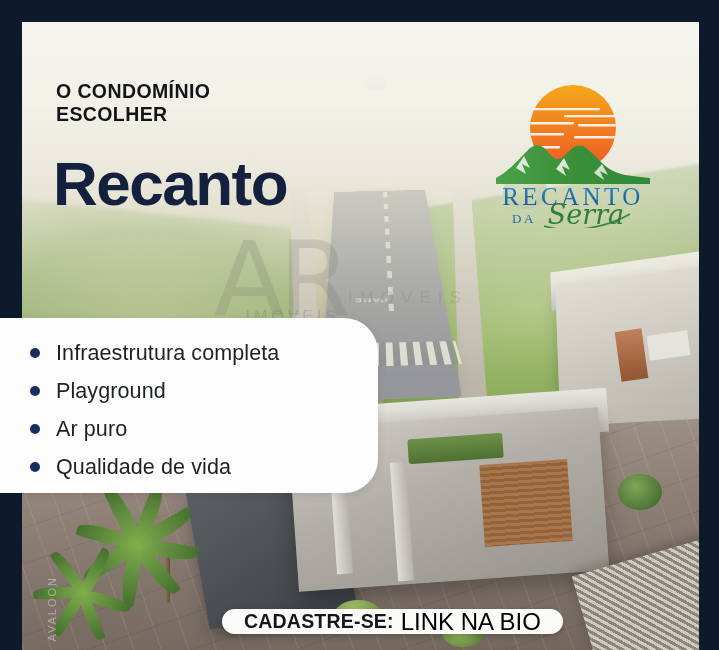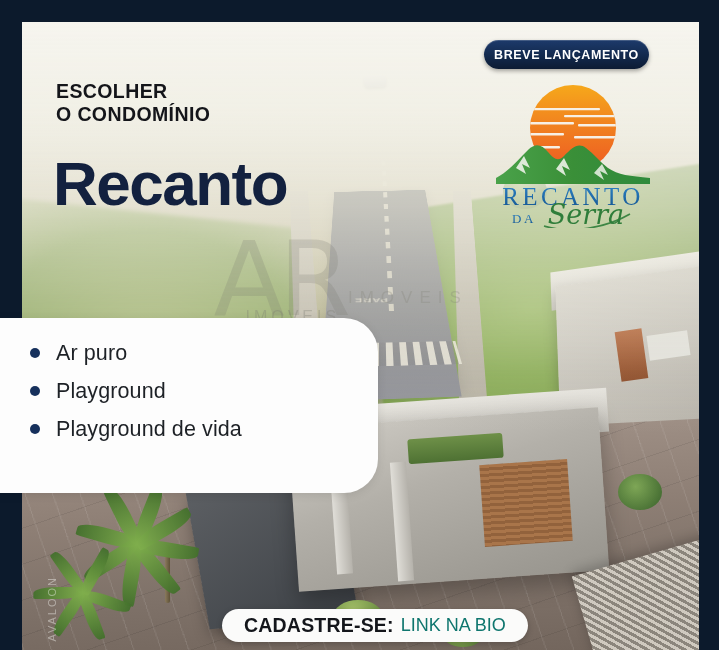--- a/index.html
+++ b/index.html
@@ -134,24 +134,24 @@
 
   
   .card{position:absolute;left:-40px;top:318px;width:418px;height:175px;background:#fdfdfd;
     border-radius:0 34px 34px 0;box-shadow:0 2px 10px rgba(0,0,0,.10);}
   .bullets{position:absolute;left:70px;top:18px;}
   .bullet{display:flex;align-items:center;height:34px;margin-bottom:4px;}
   .dot{width:10px;height:10px;border-radius:50%;background:#16305c;margin-right:16px;flex:none;}
   .btxt{color:#1d2126;font-size:21.5px;letter-spacing:.1px;}
 
   
-  .cta{position:absolute;left:222px;top:609px;height:33px;padding:0 22px;border-radius:17px;
+  .cta{position:absolute;left:222px;top:609px;height:25px;padding:0 22px;border-radius:17px;
     background:#fbfbfa;display:flex;align-items:center;box-shadow:0 2px 6px rgba(0,0,0,.22);}
   .cta b{color:#14161b;font-size:19.5px;font-weight:700;letter-spacing:.2px;}
-  .cta i{color:#0f766e;font-size:18px;font-style:normal;font-weight:400;margin-left:7px;}
+  .cta i{color:#000000;font-size:24px;font-style:normal;font-weight:400;margin-left:7px;}
 </style>
 </head>
 <body>
 
 <div class="ad">
 
   <div class="photo">
     <div class="ph-sky"></div>
     <div class="ph-grass-l"></div>
     <div class="ph-grass-r"></div>
@@ -212,30 +212,27 @@
 
     <div class="wash"></div>
 
     <div class="wm-top">IMOVEIS</div>
     <div class="wm-ar">AR</div>
     <div class="wm-imoveis">IMOVEIS</div>
     <div class="wm-side">AVALOON</div>
   </div>
 
   <div class="kicker">
+    <div>O CONDOMÍNIO</div>
     <div>ESCOLHER</div>
-    <div>O CONDOMÍNIO</div>
   </div>
   <div class="title">
     <div>Recanto</div>
   </div>
 
-  <div class="badge">
-    <span>BREVE LANÇAMENTO</span>
-  </div>
 
   <div class="logo">
     <svg viewBox="0 0 190 152" xmlns="http://www.w3.org/2000/svg">
       <defs>
         <linearGradient id="sunGrad" x1="0" y1="0" x2="0" y2="1">
           <stop offset="0%" stop-color="#f6a81b"></stop>
           <stop offset="55%" stop-color="#f07b20"></stop>
           <stop offset="100%" stop-color="#ee5a22"></stop>
         </linearGradient>
         <linearGradient id="mtGrad" x1="0" y1="0" x2="1" y2="0">
@@ -278,29 +275,33 @@
       <text x="46" y="147" text-anchor="middle" fill="url(#txtGrad)" font-family="'Liberation Serif',serif" font-size="13" letter-spacing="2.6">DA</text>
       <text x="108" y="148" text-anchor="middle" fill="#2f7d3a" font-family="'DejaVu Serif',serif" font-size="27" font-style="italic">Serra</text>
       <path d="M66 150 C92 158 128 152 152 138" stroke="#2f7d3a" stroke-width="1.6" fill="none" opacity=".9"></path>
     </svg>
   </div>
 
   <div class="card">
     <div class="bullets">
       <div class="bullet">
         <span class="dot"></span>
-        <span class="btxt">Ar puro</span>
+        <span class="btxt">Infraestrutura completa</span>
       </div>
       <div class="bullet">
         <span class="dot"></span>
         <span class="btxt">Playground</span>
       </div>
       <div class="bullet">
         <span class="dot"></span>
-        <span class="btxt">Playground de vida</span>
+        <span class="btxt">Ar puro</span>
+      </div>
+      <div class="bullet">
+        <span class="dot"></span>
+        <span class="btxt">Qualidade de vida</span>
       </div>
     </div>
   </div>
 
   <div class="cta">
     <b>CADASTRE-SE:</b>
     <i>LINK NA BIO</i>
   </div>
 
 </div>

